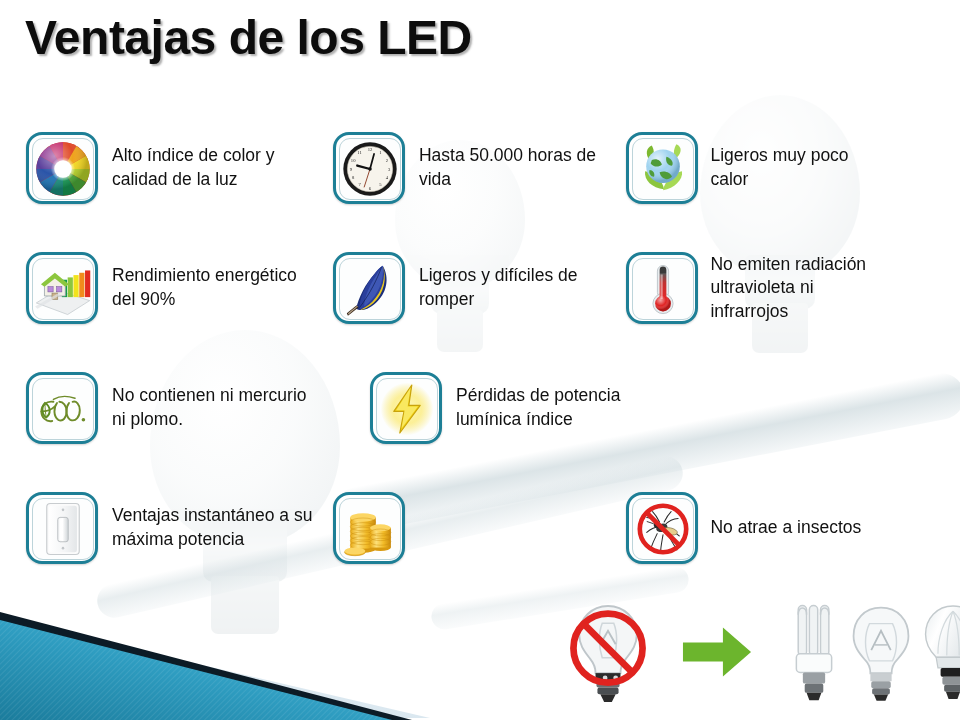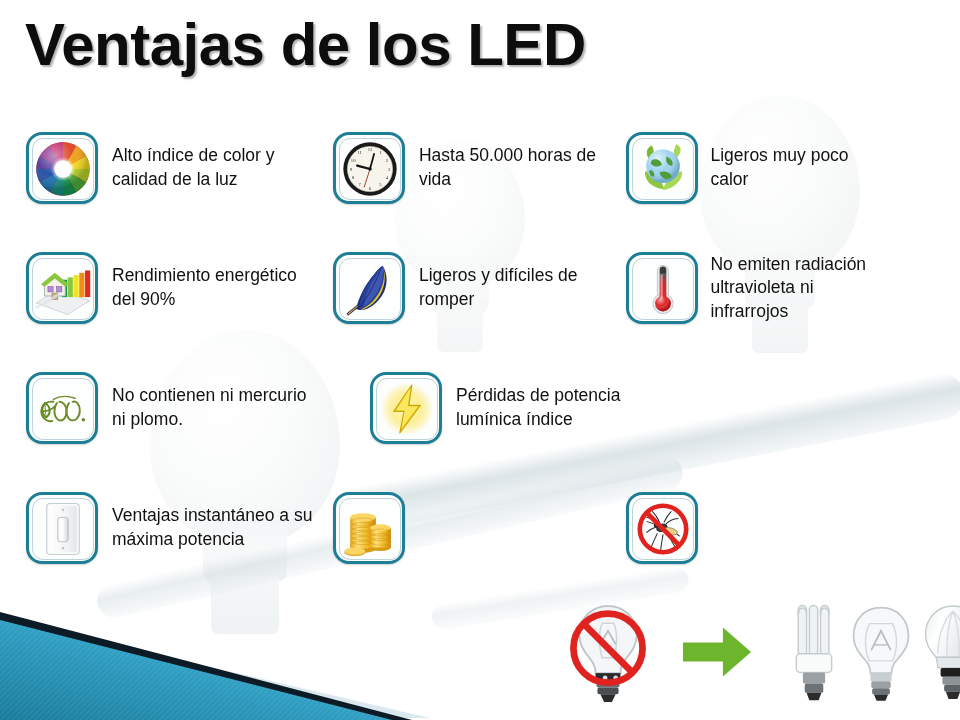--- a/index.html
+++ b/index.html
@@ -90,21 +90,21 @@
     transform: rotate(-9deg);
     border-radius: 24px;
     opacity: .40;
   }
 
   
   .title {
     position: absolute;
     left: 25px;
     top: 10px;
-    font-size: 60px;
+    font-size: 48px;
     font-weight: bold;
     color: #0d0d0d;
     letter-spacing: -.5px;
     text-shadow: 2px 2px 2px rgba(80,80,80,.45);
     z-index: 5;
     white-space: nowrap;
   }
 
   
   .grid {
@@ -521,20 +521,21 @@
               </g>
               <ellipse cx="48" cy="48" rx="10" ry="7" fill="#3a3a3a" transform="rotate(-18 48 48)"></ellipse>
               <ellipse cx="62" cy="54" rx="13" ry="6" fill="#e6cf8e" stroke="#6b5f3a" stroke-width="1" transform="rotate(12 62 54)"></ellipse>
               <ellipse cx="40" cy="43" rx="6" ry="5" fill="#2a2a2a"></ellipse>
               <path d="M34 41 L22 37" stroke="#2c2c2c" stroke-width="1.6"></path>
               <circle cx="50" cy="50" r="40" fill="none" stroke="#e0231f" stroke-width="8"></circle>
               <line x1="22" y1="22" x2="78" y2="78" stroke="#e0231f" stroke-width="8" stroke-linecap="butt"></line>
             </svg>
           </div>
         </div>
+        <div class="caption">No atrae a insectos</div>
       </div>
     </div>
 
   </div>
 
   <div class="bulb-strip">
 
     <div class="strip-item">
       <svg width="96" height="108" viewBox="0 0 100 112">
         <g>

